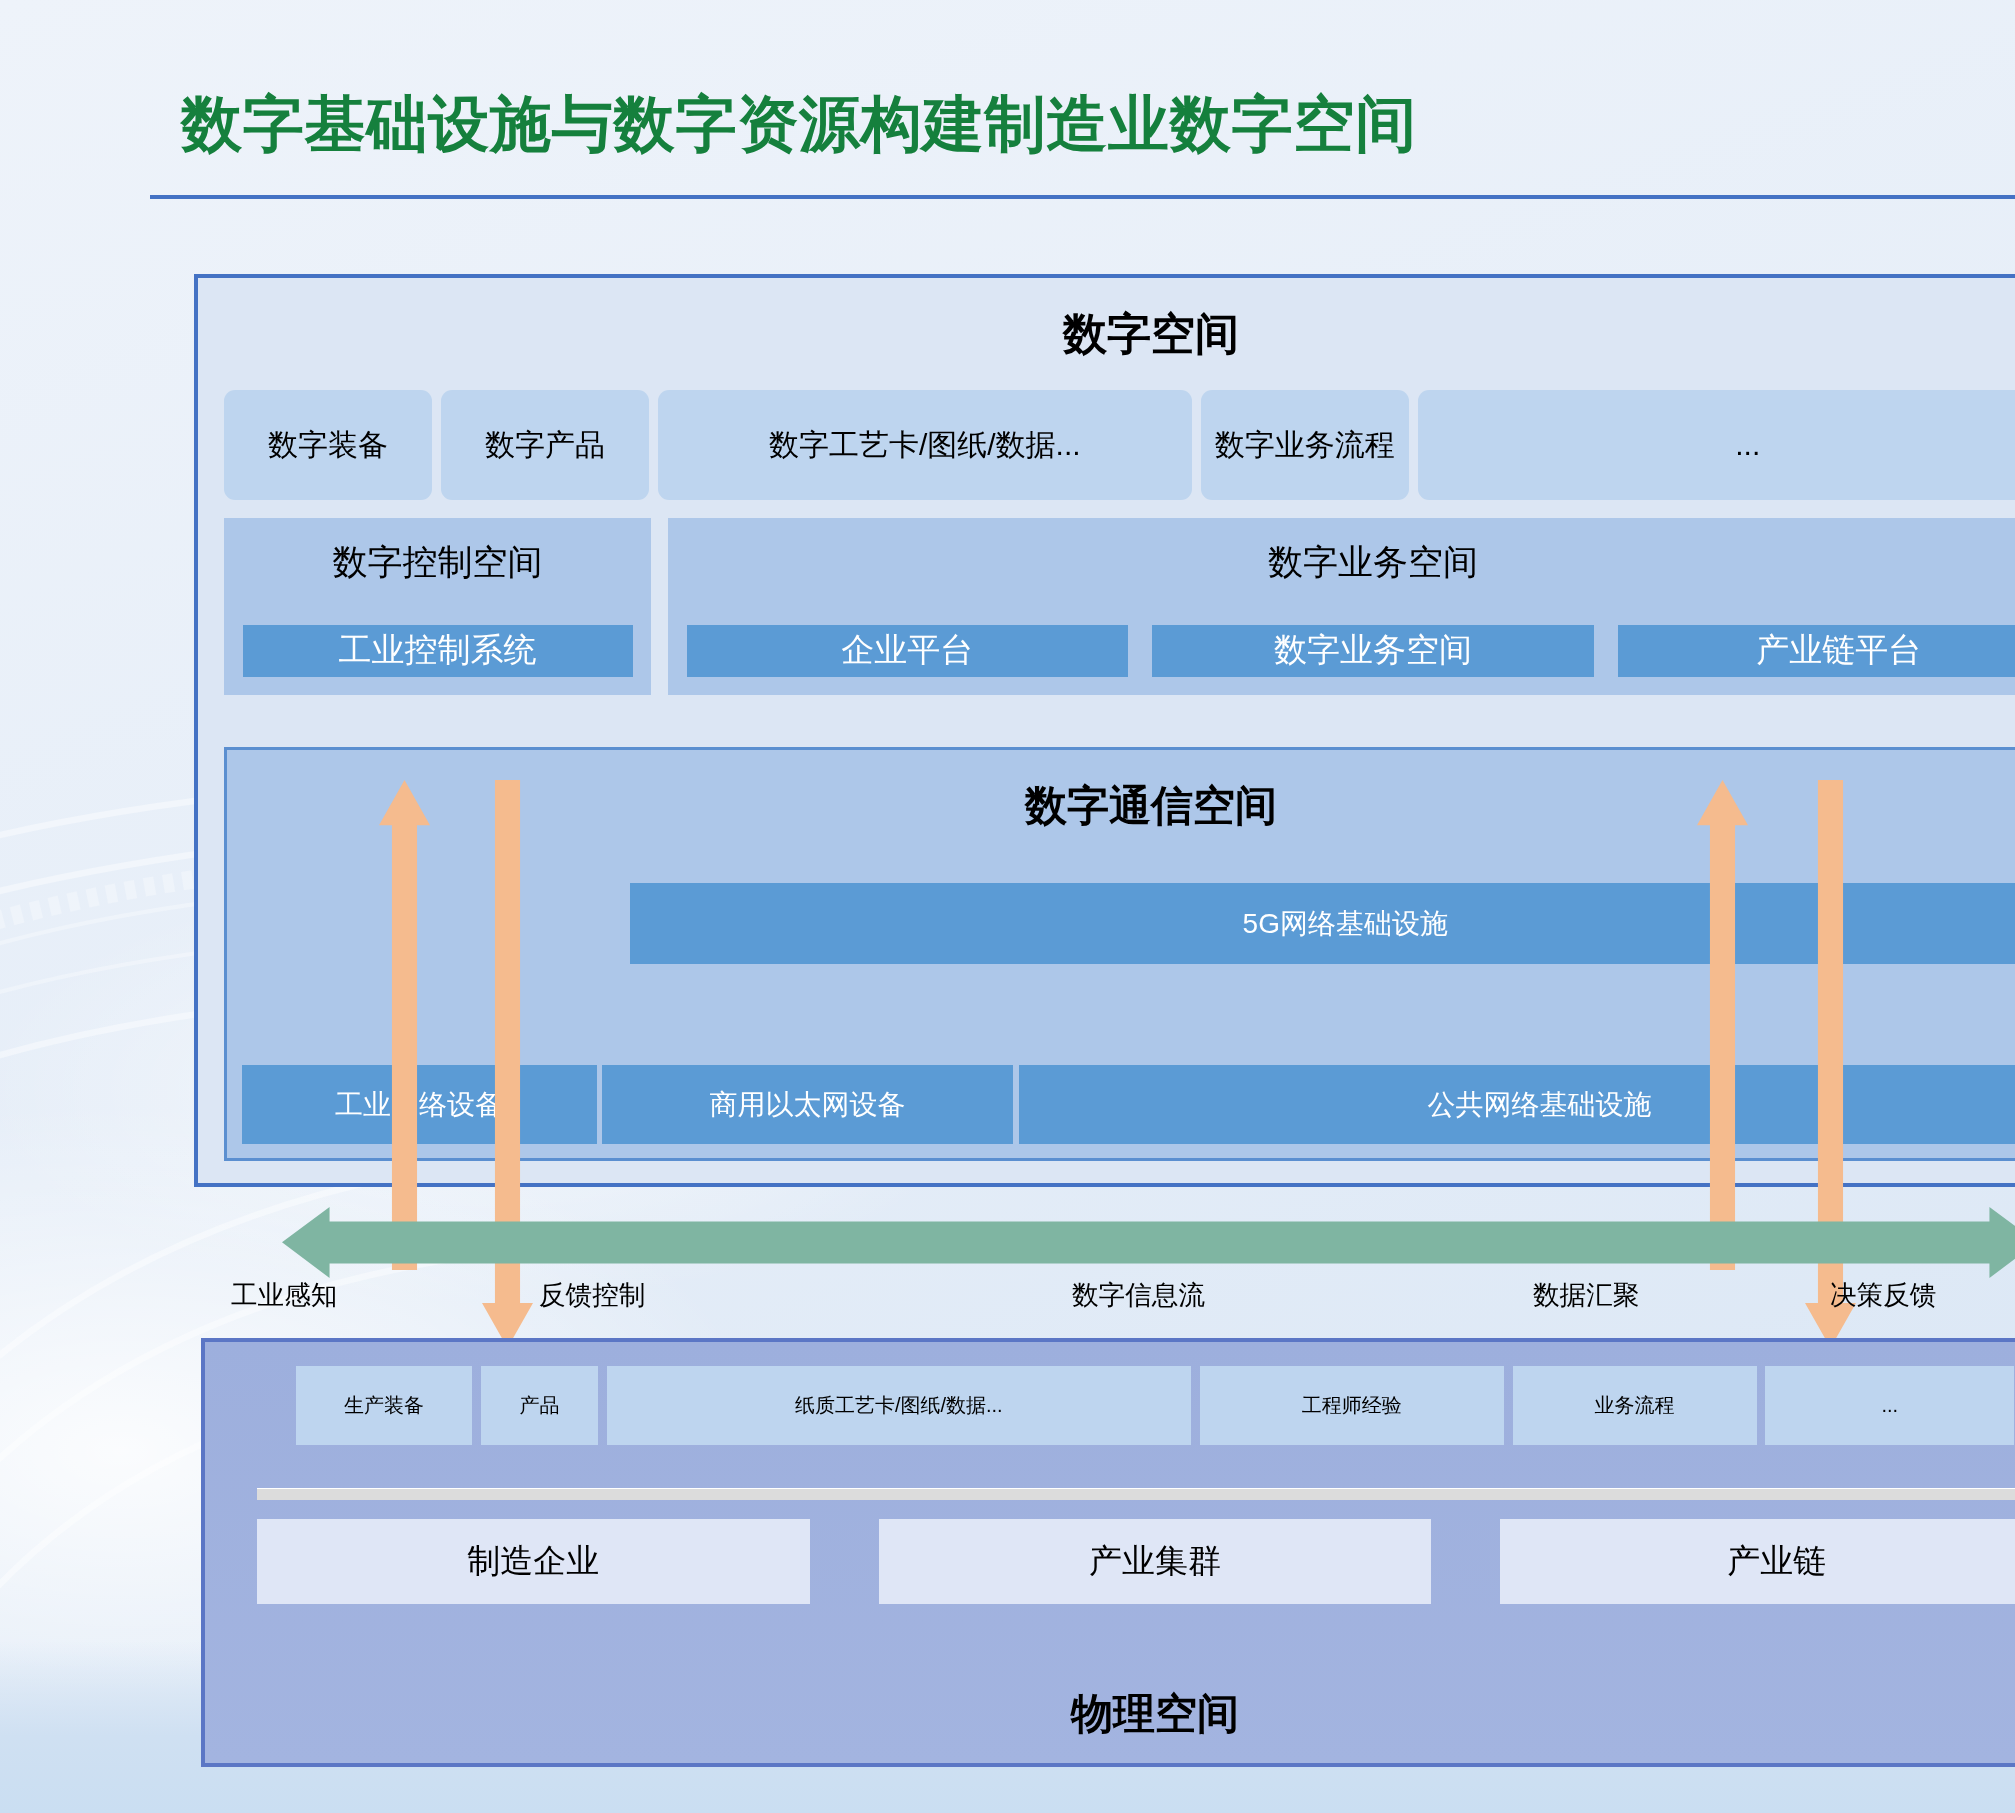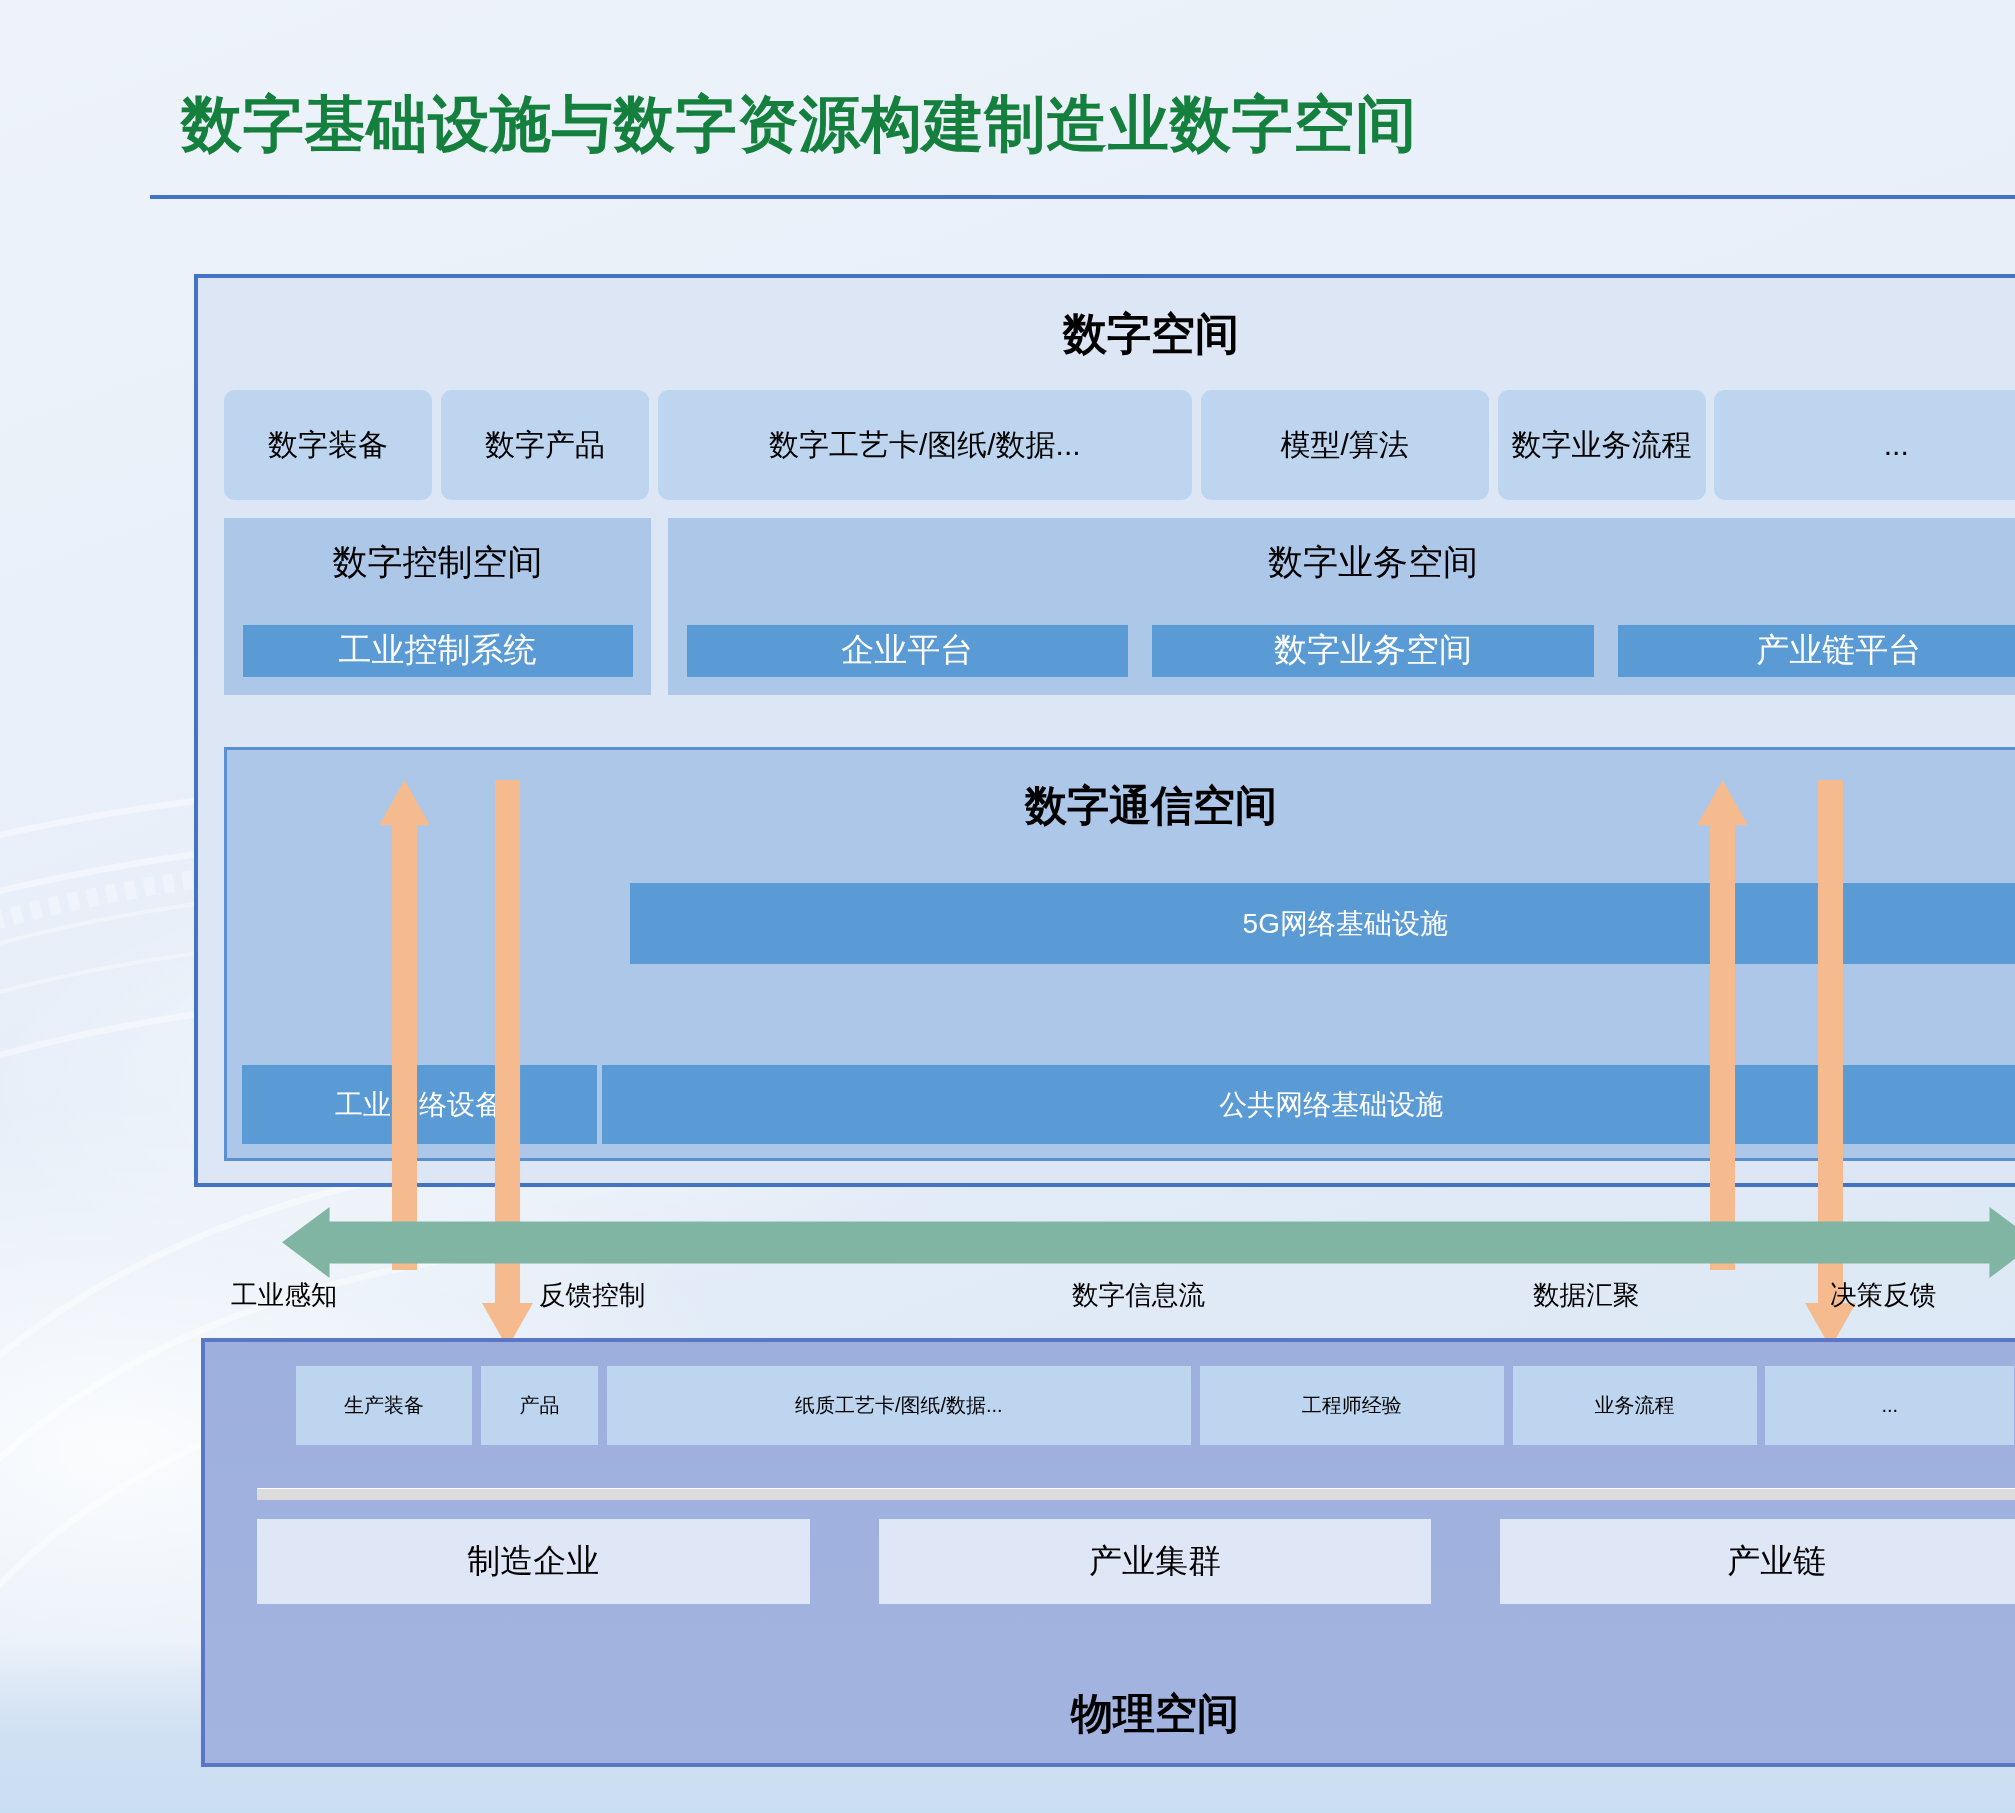--- a/index.html
+++ b/index.html
@@ -173,21 +173,20 @@
 
 </div>
 
 <div id="digital-space">
   <div id="digital-space-title">数字空间</div>
 
   <div id="resource-row">
     <div class="res-cell" style="flex:0 0 208px">数字装备</div>
     <div class="res-cell" style="flex:0 0 208px">数字产品</div>
     <div class="res-cell" style="flex:0 0 534px">数字工艺卡/图纸/数据...</div>
-    <div class="res-cell" style="flex:0 0 288px">模型/算法</div>
     <div class="res-cell" style="flex:0 0 208px">数字业务流程</div>
     <div class="res-cell" style="flex:1 1 auto">...</div>
   </div>
 
   <div id="mid-row">
     <div id="control-space">
       <div class="space-label">数字控制空间</div>
       <div class="plat-row">
         <div class="plat-cell" style="flex:1">工业控制系统</div>
       </div>
@@ -200,20 +199,21 @@
         <div class="plat-cell" style="flex:1">产业链平台</div>
       </div>
     </div>
   </div>
 
   <div id="comm-space">
     <div id="comm-title">数字通信空间</div>
     <div id="comm-5g">5G网络基础设施</div>
     <div id="comm-bottom-row">
       <div class="comm-cell" style="flex:0 0 355px">工业网络设备</div>
+      <div class="comm-cell" style="flex:0 0 411px">商用以太网设备</div>
       <div class="comm-cell" style="flex:1 1 auto">公共网络基础设施</div>
     </div>
   </div>
 </div>
 
 <div class="oarrow" style="left:379px; top:780px; height:490px;">
   <svg viewBox="0 0 126 1215" preserveAspectRatio="none">
     <polygon points="63,0 126,112 94,112 94,1215 32,1215 32,112 0,112" fill="#f5bb8e"></polygon>
   </svg>
 </div>

